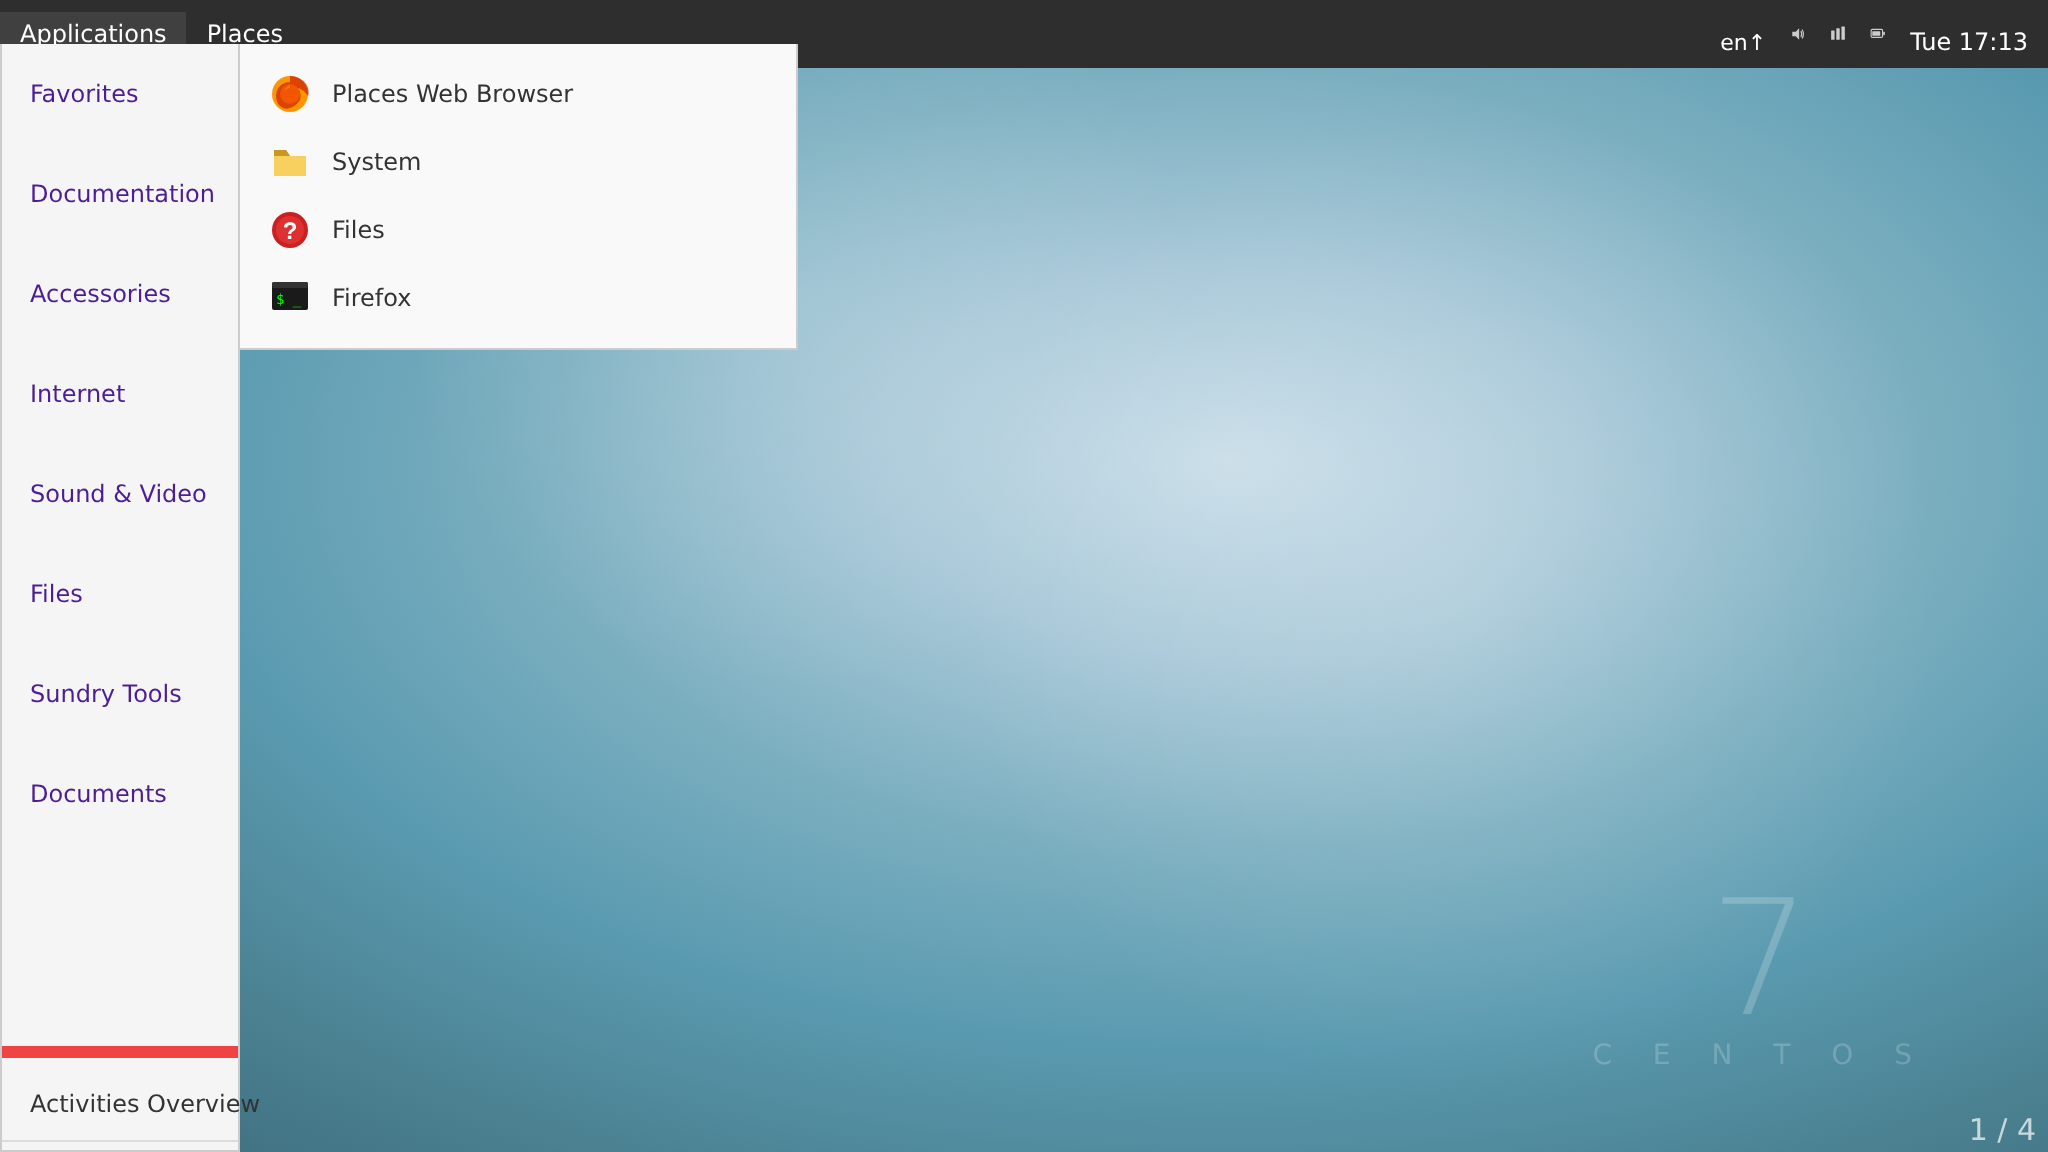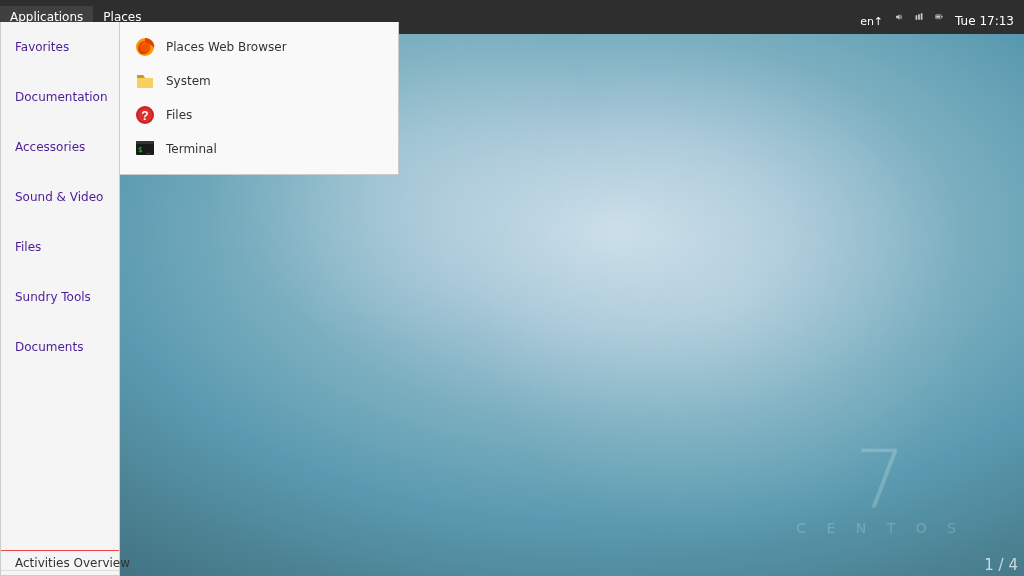--- a/index.html
+++ b/index.html
@@ -162,22 +162,22 @@
       border-radius: 3px;
       overflow: hidden;
     }
 
     
     #activities-overview {
       position: absolute;
       bottom: 0;
       left: 0;
       right: 0;
-      border-top: 1px solid #ef4444;
-      padding: 5px 14px;
+      border-top: 6px solid #ef4444;
+      padding: 16px 14px;
       cursor: pointer;
       color: #333;
       font-size: 12px;
     }
 
     
     #page-indicator {
       position: absolute;
       bottom: 2px;
       right: 6px;
@@ -242,20 +242,21 @@
     </div>
 
     <div class="panel-right-item">Tue 17:13</div>
   </div>
 </div>
 
 <div id="apps-menu" style="height: 554px; position: absolute;">
   <div class="menu-item">Favorites</div>
   <div class="menu-item">Documentation</div>
   <div class="menu-item">Accessories</div>
+  <div class="menu-item">Internet</div>
   <div class="menu-item">Sound &amp; Video</div>
   <div class="menu-item">Files</div>
   <div class="menu-item">Sundry Tools</div>
   <div class="menu-item">Documents</div>
 
   <div style="position: absolute; bottom: 0; left: 0; right: 0;">
     <div class="menu-separator"></div>
     <div id="activities-overview" class="menu-item">Activities Overview</div>
   </div>
 </div>
@@ -297,17 +298,17 @@
   </div>
 
   <div class="submenu-item">
     <div class="submenu-icon">
       <svg width="22" height="22" viewBox="0 0 22 22">
         <rect x="2" y="3" width="18" height="14" rx="1" fill="#1a1a1a"></rect>
         <rect x="2" y="3" width="18" height="3" rx="1" fill="#333"></rect>
         <text x="4" y="14" fill="#00ff00" font-size="7" font-family="monospace">$ _</text>
       </svg>
     </div>
-    <span>Terminal</span>
+    <span>Firefox</span>
   </div>
 </div>
 
 <div id="page-indicator">1 / 4</div>
 
 </body></html>

